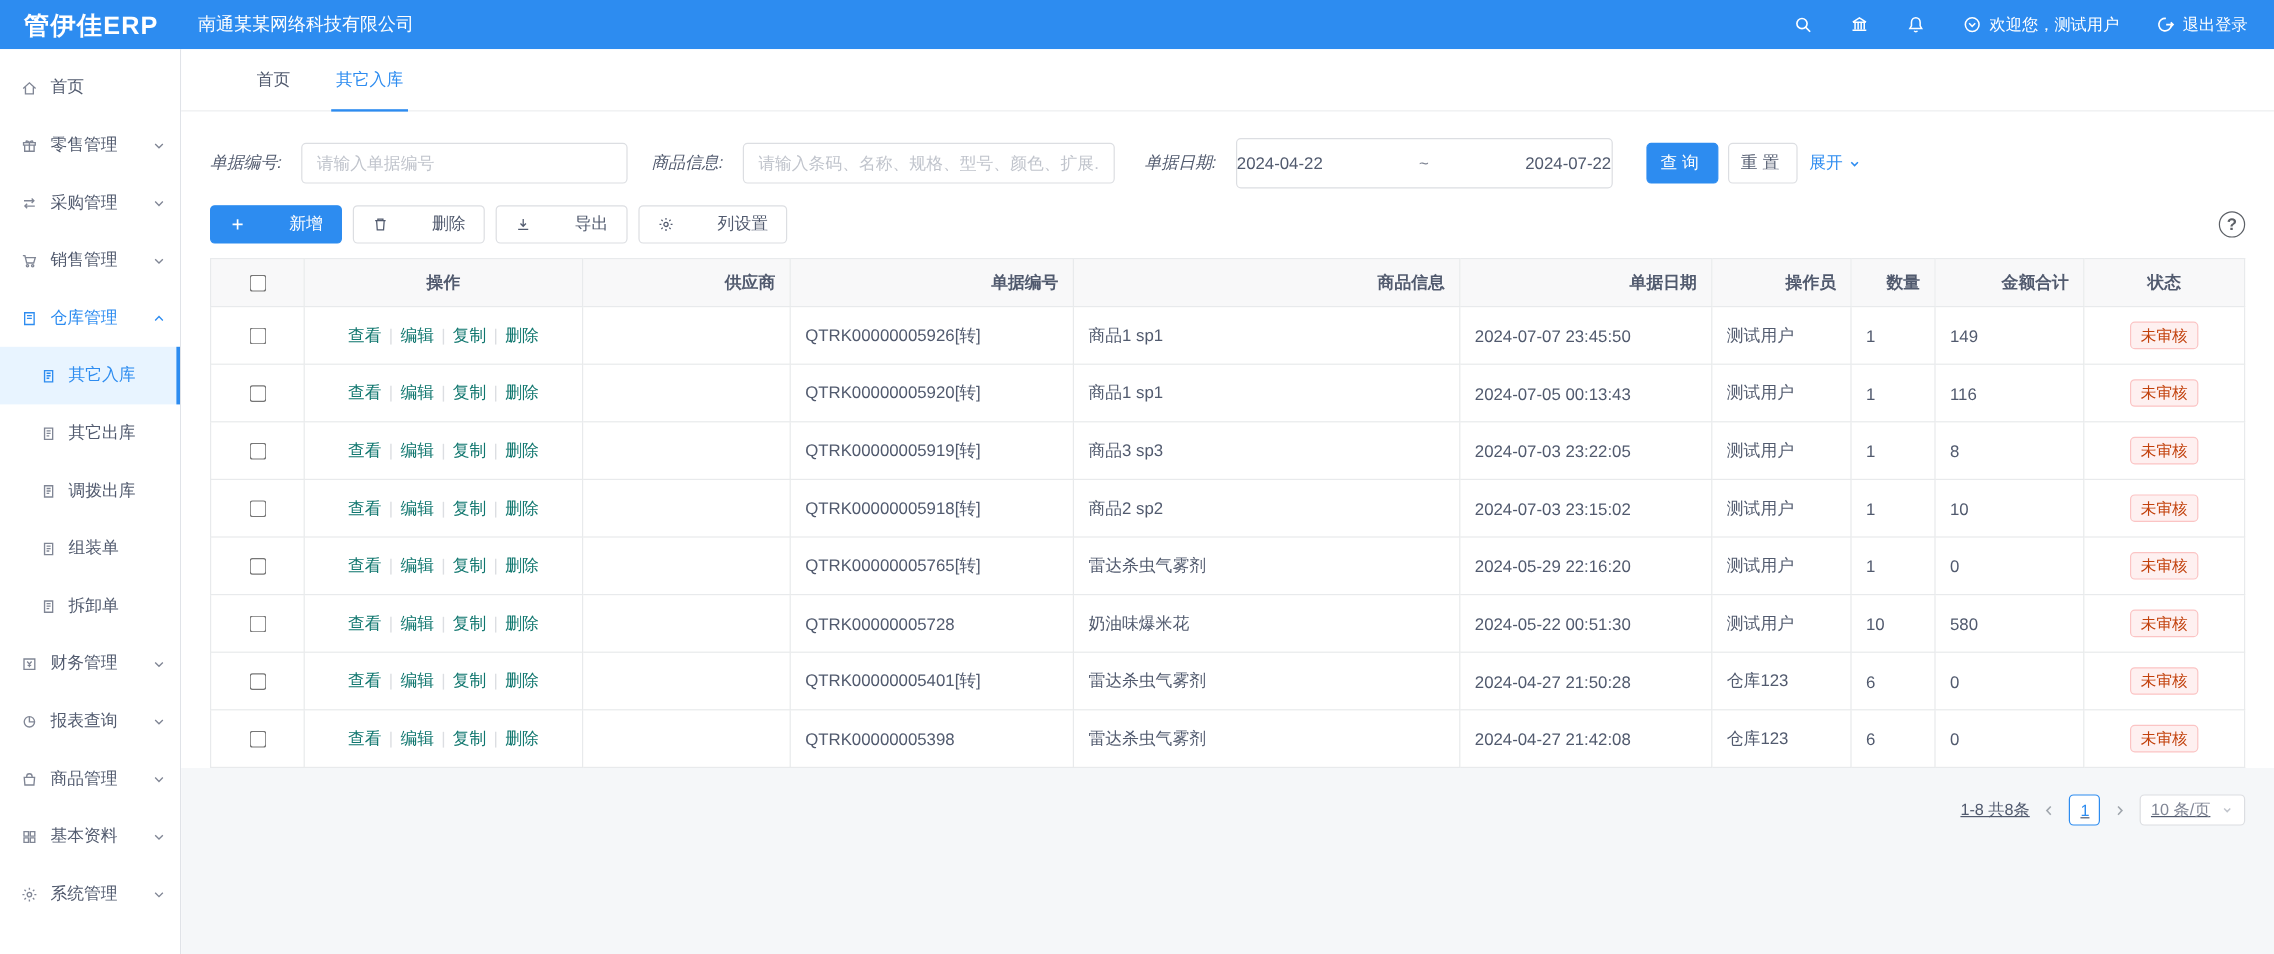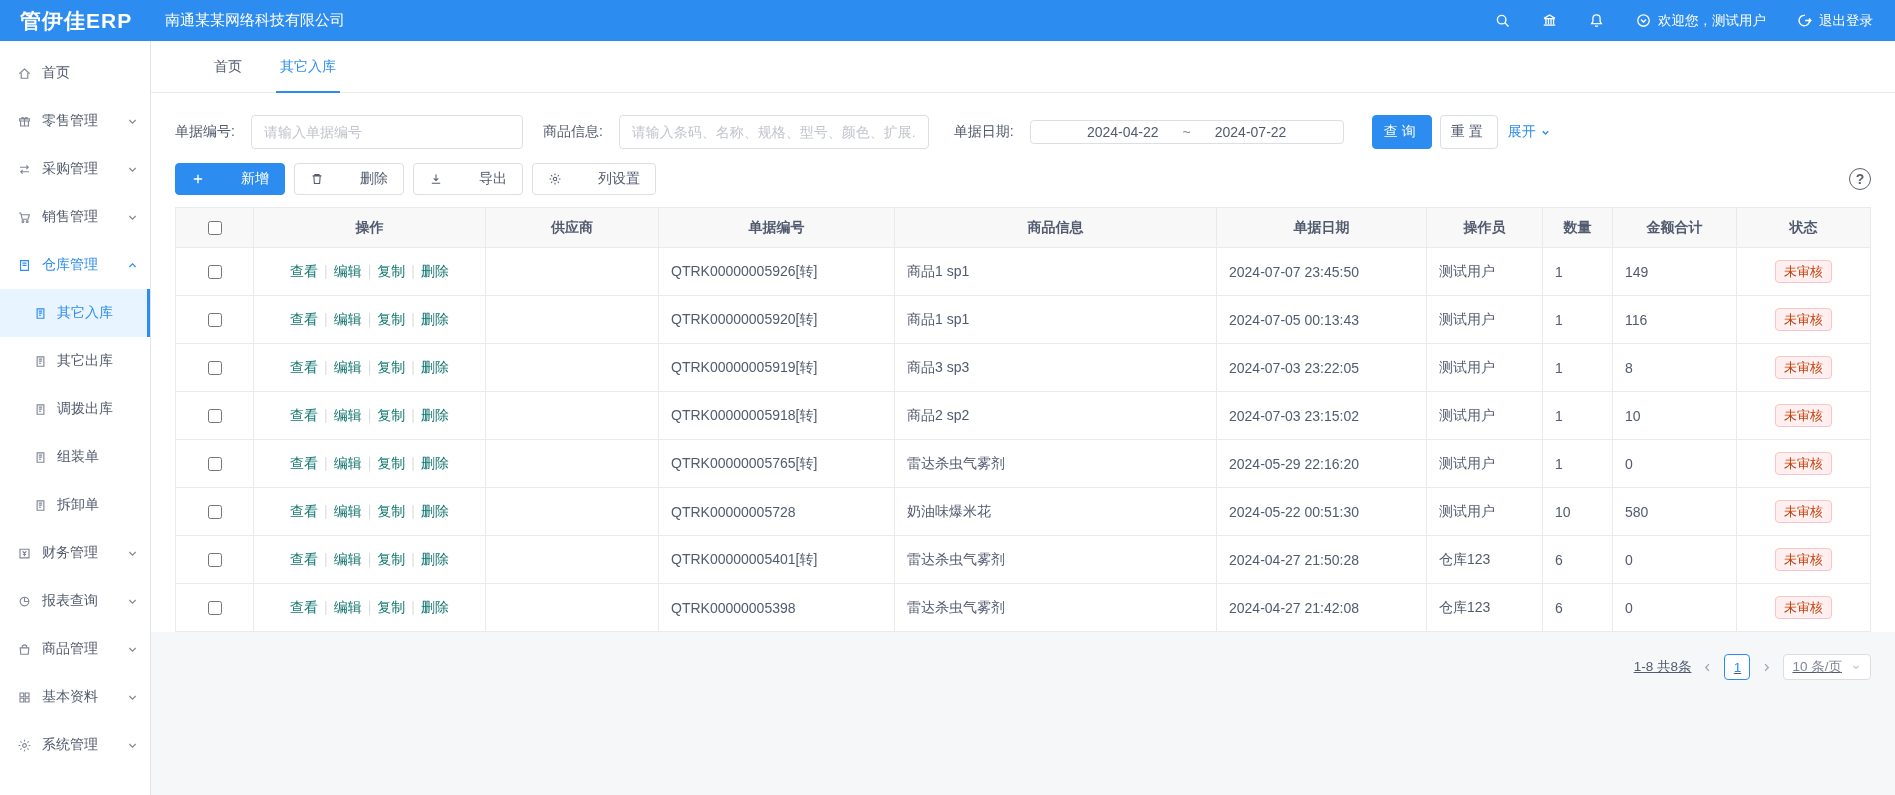--- a/index.html
+++ b/index.html
@@ -36,44 +36,44 @@
   .main { flex:1; display:flex; flex-direction:column; min-width:0; background:#fff; }
   .tabbar { height:52px; border-bottom:1px solid #e8eaec; display:flex; align-items:stretch; padding-left:44px; flex-shrink:0; }
   .tab { padding:0 19px; display:flex; align-items:center; color:#515a6e; cursor:pointer; position:relative; }
   .tab.active { color:#2d8cf0; }
   .tab.active::after { content:""; position:absolute; left:15px; right:15px; bottom:-1px; height:2px; background:#2d8cf0; }
 
   .content { padding:0 24px; background:#fff; }
 
   
   .filter-row { display:flex; align-items:center; margin-top:22px; white-space:nowrap; }
-  .f-label { margin-right:16px; }
+  .f-label { margin-right:16px;font-style:italic; }
   .f-input { height:34px; border:1px solid #dcdee2; border-radius:4px; padding:0 12px; font-size:14px;
              color:#515a6e; font-family:inherit; outline:none; background:#fff; }
   .f-input::placeholder { color:#c0c4cc; }
-  .date-box { height:24px; border:1px solid #dcdee2; border-radius:4px; display:flex; align-items:center;
-              justify-content:center; color:#515a6e; background:#fff; cursor:pointer;gap:24px; }
+  .date-box { height:42px; border:1px solid #dcdee2; border-radius:4px; display:flex; align-items:center;
+              justify-content:space-between; color:#515a6e; background:#fff; cursor:pointer;gap:24px; }
   .btn { height:34px; border-radius:4px; border:1px solid #dcdee2; background:#fff; color:#515a6e;
          font-size:14px; font-family:inherit; display:inline-flex; align-items:center; justify-content:center;
          padding:0 15px; cursor:pointer; gap:6px; }
   .btn.primary { background:#2d8cf0; border-color:#2d8cf0; color:#fff; }
   .link { color:#2d8cf0; display:inline-flex; align-items:center; gap:3px; cursor:pointer; }
 
   
   .toolbar { display:flex; align-items:center; margin-top:14px; gap:9px; }
   .toolbar .btn { height:32px;gap:36px; }
   .help { margin-left:auto; width:22px; height:22px; border:1.6px solid #5c6066; border-radius:50%;
           color:#5c6066; font-size:14px; font-weight:bold; display:flex; align-items:center; justify-content:center;
           cursor:pointer; }
 
   
   .table-wrap { margin-top:12px; }
   table { width:100%; border-collapse:collapse; table-layout:fixed; font-size:14px; }
   th, td { border:1px solid #e8eaec; padding:0 12px; overflow:hidden; white-space:nowrap; }
-  th { background:#f8f8f9; height:40px; font-weight:bold; text-align:center; color:#515a6e; }
+  th { background:#f8f8f9; height:40px; font-weight:bold; text-align:right; color:#515a6e; }
   td { height:48px; background:#fff; color:#515a6e; }
   th.center, td.center { text-align:center; padding:0 4px; }
   .ops a { color:#0f766e; text-decoration:none; cursor:pointer; }
   .ops .sep { color:#dcdee2; margin:0 6px; }
   input[type=checkbox] { width:14px; height:14px; accent-color:#2d8cf0; cursor:pointer; }
   .badge { display:inline-block; padding:3px 8px; font-size:13px; color:#c2410c; background:#fef0f0;
            border:1px solid #fbc4c4; border-radius:4px; line-height:1.2; }
 
   
   .below { flex:1; background:#f5f7f9; padding:22px 24px 0;text-decoration:underline; }

